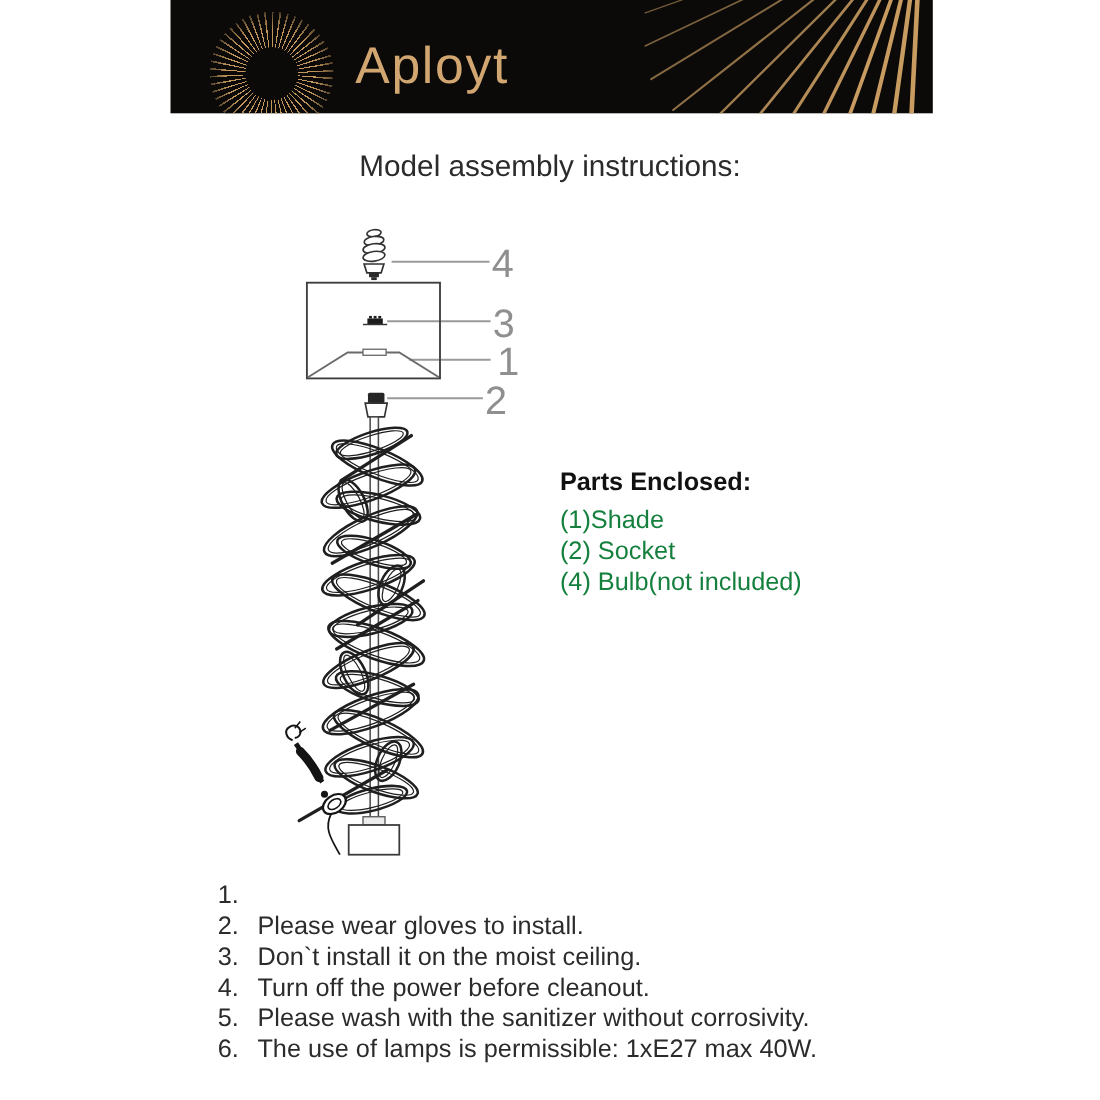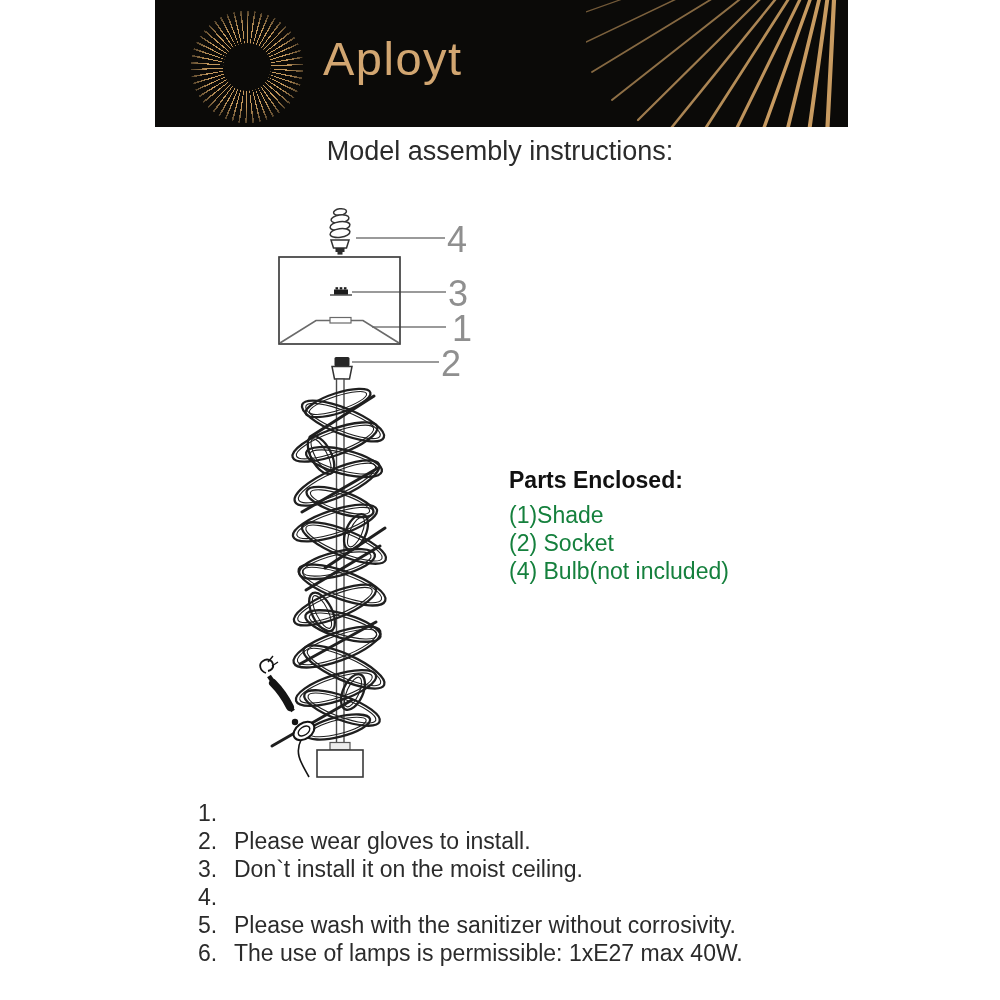--- a/index.html
+++ b/index.html
@@ -1,40 +1,40 @@
 <!DOCTYPE html>
 <html><head>
 <meta charset="utf-8">
 <style>
   html,body{margin:0;padding:0;background:#fff;}
   .page{position:relative;width:1000px;height:1000px;background:#ffffff;
         font-family:"Liberation Sans",sans-serif;color:#2e2e2e;overflow:hidden;}
 
   
-  .banner{position:absolute;left:155px;top:0;width:693px;height:127px;
+  .banner{position:absolute;left:155px;top:0;width:693px;height:103px;
           background:#0b0a08;overflow:hidden;}
   .sunburst{position:absolute;left:36px;top:11px;width:112px;height:112px;border-radius:50%;
           background:repeating-conic-gradient(rgba(205,159,97,.95) 0deg 1.7deg, rgba(205,159,97,0) 1.7deg 7.2deg);}
   .sunburst::before{content:"";position:absolute;inset:0;border-radius:50%;
           background:radial-gradient(circle, rgba(11,10,8,0) 0 50%, rgba(11,10,8,.45) 66%, #0b0a08 82%);}
   .sunburst::after{content:"";position:absolute;left:50%;top:50%;width:48px;height:48px;
           transform:translate(-50%,-50%);border-radius:50%;background:#0b0a08;}
   .brand{position:absolute;left:168px;top:34px;font-size:47px;line-height:50px;
          color:#d2a671;letter-spacing:1.5px;font-weight:400;}
   .fan{position:absolute;right:0;top:0;width:262px;height:127px;}
 
   
   .title-block{position:absolute;left:0;top:137px;width:1000px;text-align:center;
                font-size:27px;line-height:29px;color:#2b2b2b;}
 
   
   .diagram{position:absolute;left:0;top:0;width:1000px;height:1000px;pointer-events:none;}
 
   
-  .parts{position:absolute;left:509px;top:424px;font-size:23px;color:#1e1e1e;margin-top:43px;}
+  .parts{position:absolute;left:509px;top:424px;font-size:23px;color:#1e1e1e;}
   .parts .heading{font-weight:700;font-size:23px;margin-bottom:7px;color:#111;}
   .parts .item{line-height:28px;font-weight:400;color:#15803d;}
 
   
   .instructions{position:absolute;left:198px;top:799px;font-size:23px;color:#2b2b2b;}
   .instructions .row{display:flex;line-height:28px;}
   .instructions .num{width:36px;flex:0 0 36px;}
   .instructions .txt{white-space:nowrap;}
 </style>
 </head>
@@ -199,20 +199,21 @@
     <div class="row">
       <span class="num">2.</span>
       <span class="txt">Please wear gloves to install.</span>
     </div>
     <div class="row">
       <span class="num">3.</span>
       <span class="txt">Don`t install it on the moist ceiling.</span>
     </div>
     <div class="row">
       <span class="num">4.</span>
+      <span class="txt">Turn off the power before cleanout.</span>
     </div>
     <div class="row">
       <span class="num">5.</span>
       <span class="txt">Please wash with the sanitizer without corrosivity.</span>
     </div>
     <div class="row">
       <span class="num">6.</span>
       <span class="txt">The use of lamps is permissible: 1xE27 max 40W.</span>
     </div>
   </div>

